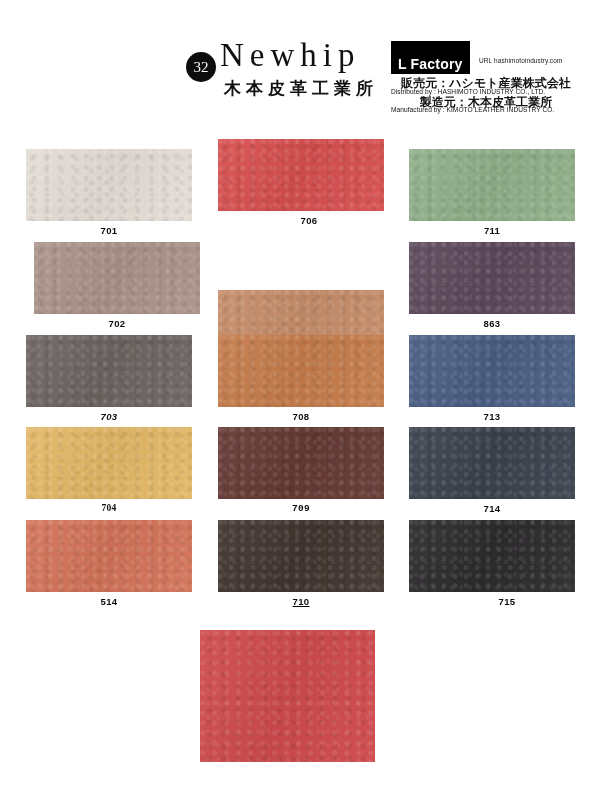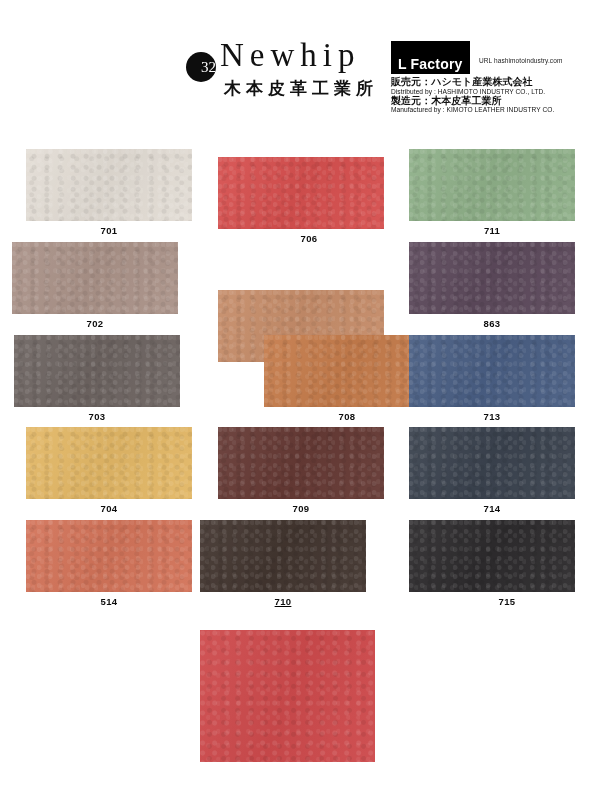--- a/index.html
+++ b/index.html
@@ -38,21 +38,21 @@
     left: 0px;
     top: 18px;
     width: 30px;
     height: 30px;
     border-radius: 50%;
     background: #0d0d0d;
     color: #ffffff;
     font-family: "Liberation Serif", "DejaVu Serif", serif;
     font-size: 15px;
     line-height: 30px;
-    text-align: right;
+    text-align: center;
     letter-spacing: 0px;
   }
 
   #brand-name {
     position: absolute;
     left: 34px;
     top: 3px;
     font-family: "Liberation Serif", "DejaVu Serif", serif;
     font-size: 33px;
     line-height: 36px;
@@ -107,23 +107,24 @@
   }
 
   .imprint-line {
     font-size: 6.6px;
     line-height: 8.6px;
     color: #111111;
     white-space: nowrap;
     letter-spacing: 0.05px;
   }
   .imprint-line.jp {
-    font-family: Liberation Mono, monospace;
+    font-family: Liberation Sans, sans-serif;
     font-weight: bold;
-    font-size: 10px;
+    font-size: 12px;
+    text-align: center;
   }
   #imprint-lines {
     margin-top: 5px;
   }
   .imprint-gap { height: 1.5px; }
 
   
   #swatch-grid {
     position: absolute;
     left: 0;
@@ -222,69 +223,69 @@
     </div>
   </div>
 
 </div>
 
 <div id="swatch-grid">
     <div class="swatch-cell" style="left: 26px; top: 149px; width: 166px;">
       <div class="swatch-chip" style="width: 166px; height: 72px; background: rgb(227, 221, 213);"></div>
       <div class="swatch-label">701</div>
     </div>
-    <div class="swatch-cell" style="left: 218px; top: 157px; width: 182px;">
+    <div class="swatch-cell" style="left: 218px; top: 139px; width: 182px;">
       <div class="swatch-chip" style="width: 166px; height: 72px; background: rgb(214, 80, 79);"></div>
       <div class="swatch-label">706</div>
     </div>
     <div class="swatch-cell" style="left: 409px; top: 149px; width: 166px;">
       <div class="swatch-chip" style="width: 166px; height: 72px; background: rgb(143, 176, 137);"></div>
       <div class="swatch-label">711</div>
     </div>
-    <div class="swatch-cell" style="left: 12px; top: 242px; width: 166px;">
+    <div class="swatch-cell" style="left: 34px; top: 242px; width: 166px;">
       <div class="swatch-chip" style="width: 166px; height: 72px; background: rgb(171, 147, 137);"></div>
       <div class="swatch-label">702</div>
     </div>
     <div class="swatch-cell" style="left: 218px; top: 242px; width: 166px; margin-top: 48px;">
       <div class="swatch-chip" style="width: 166px; height: 72px; background: rgb(198, 141, 106);"></div>
       <div class="swatch-label">707</div>
     </div>
     <div class="swatch-cell" style="left: 409px; top: 242px; width: 166px;">
       <div class="swatch-chip" style="width: 166px; height: 72px; background: rgb(93, 74, 92);"></div>
       <div class="swatch-label">863</div>
     </div>
-    <div class="swatch-cell" style="left: 14px; top: 335px; width: 166px;">
+    <div class="swatch-cell" style="left: 26px; top: 335px; width: 166px; font-style: italic;">
       <div class="swatch-chip" style="width: 166px; height: 72px; background: rgb(110, 101, 98);"></div>
       <div class="swatch-label">703</div>
     </div>
-    <div class="swatch-cell" style="left: 218px; top: 335px; width: 166px; margin-left: 46px;">
+    <div class="swatch-cell" style="left: 218px; top: 335px; width: 166px;">
       <div class="swatch-chip" style="width: 166px; height: 72px; background: rgb(197, 124, 76);"></div>
       <div class="swatch-label">708</div>
     </div>
     <div class="swatch-cell" style="left: 409px; top: 335px; width: 166px;">
       <div class="swatch-chip" style="width: 166px; height: 72px; background: rgb(74, 95, 132);"></div>
       <div class="swatch-label">713</div>
     </div>
-    <div class="swatch-cell" style="left: 26px; top: 427px; width: 166px;">
+    <div class="swatch-cell" style="left: 26px; top: 427px; width: 166px; font-family: Liberation Serif, serif;">
       <div class="swatch-chip" style="width: 166px; height: 72px; background: rgb(227, 184, 103);"></div>
       <div class="swatch-label">704</div>
     </div>
-    <div class="swatch-cell" style="left: 218px; top: 427px; width: 166px;">
+    <div class="swatch-cell" style="left: 218px; top: 427px; width: 166px; font-family: Liberation Mono, monospace;">
       <div class="swatch-chip" style="width: 166px; height: 72px; background: rgb(102, 58, 53);"></div>
       <div class="swatch-label">709</div>
     </div>
     <div class="swatch-cell" style="left: 409px; top: 427px; width: 166px;">
       <div class="swatch-chip" style="width: 166px; height: 72px; background: rgb(59, 67, 79);"></div>
       <div class="swatch-label">714</div>
     </div>
     <div class="swatch-cell" style="left: 26px; top: 520px; width: 166px;">
       <div class="swatch-chip" style="width: 166px; height: 72px; background: rgb(211, 116, 90);"></div>
       <div class="swatch-label">514</div>
     </div>
-    <div class="swatch-cell" style="left: 200px; top: 520px; width: 166px; text-decoration: underline;">
+    <div class="swatch-cell" style="left: 218px; top: 520px; width: 166px; text-decoration: underline;">
       <div class="swatch-chip" style="width: 166px; height: 72px; background: rgb(67, 54, 48);"></div>
       <div class="swatch-label">710</div>
     </div>
     <div class="swatch-cell" style="left: 409px; top: 520px; width: 196px;">
       <div class="swatch-chip" style="width: 166px; height: 72px; background: rgb(46, 44, 46);"></div>
       <div class="swatch-label">715</div>
     </div>
   </div>
 
 <div id="feature-cell" style="left: 200px; top: 630px; width: 175px; height: 132px;">

